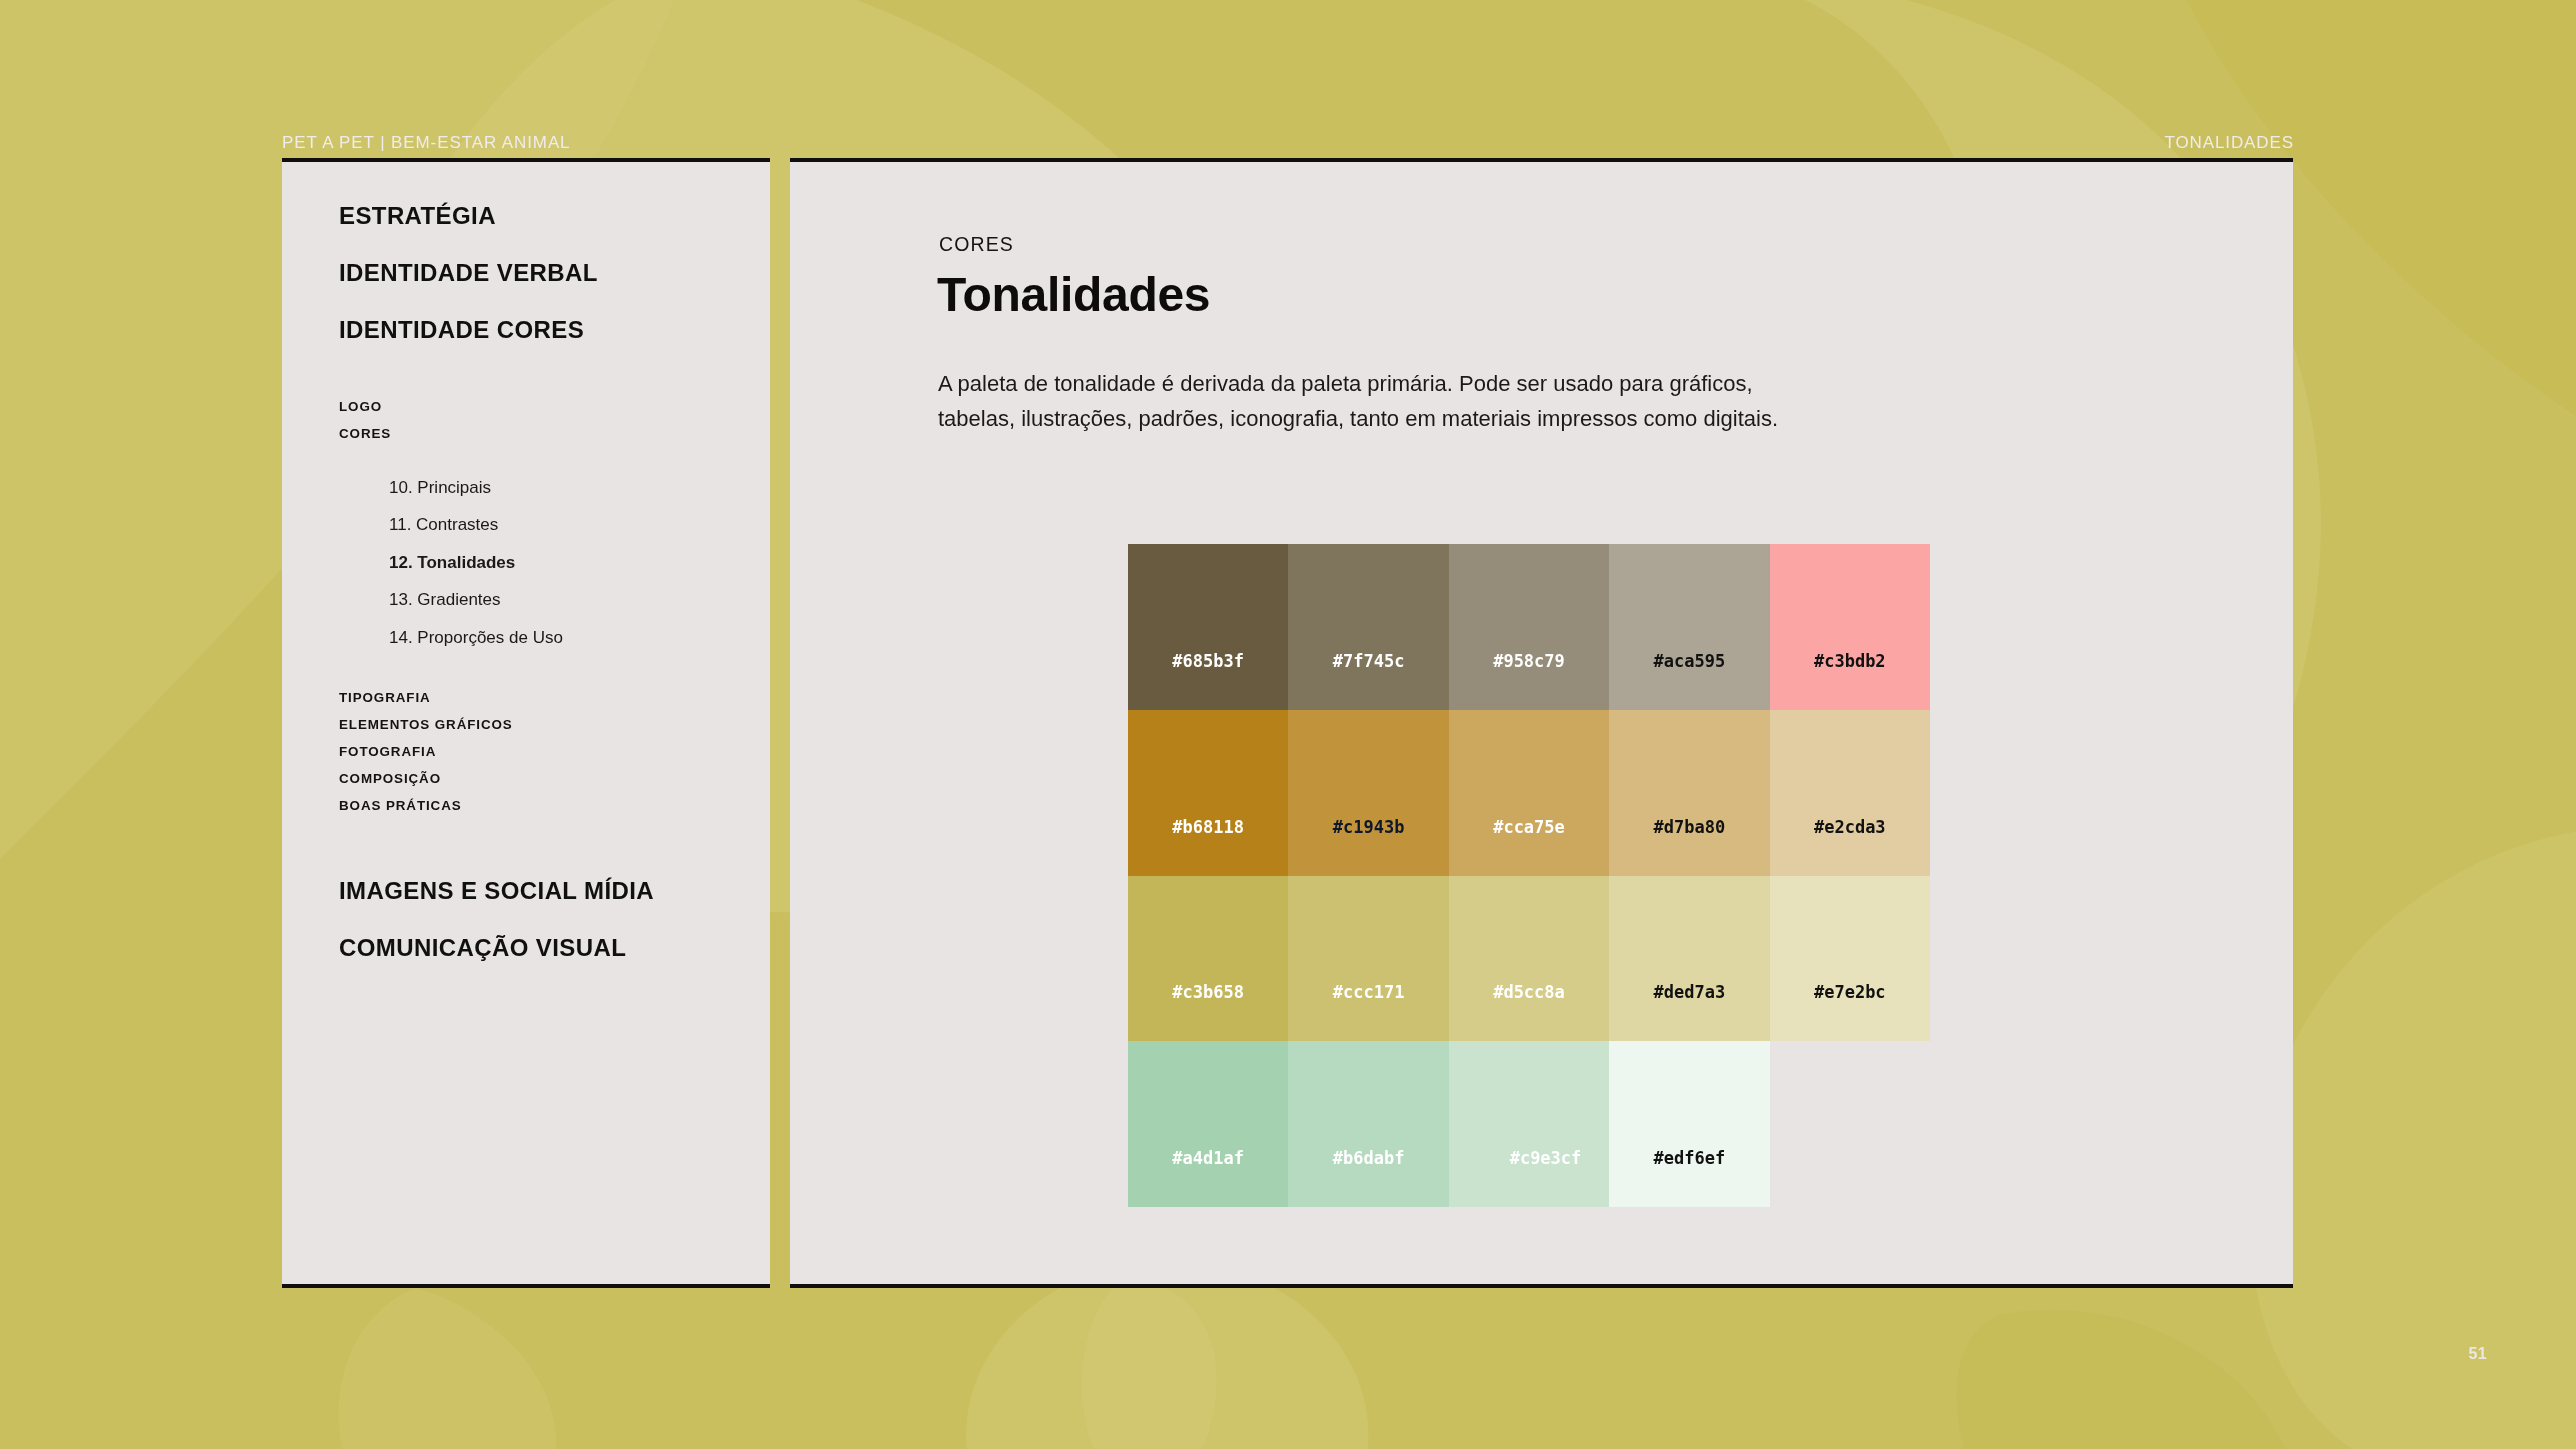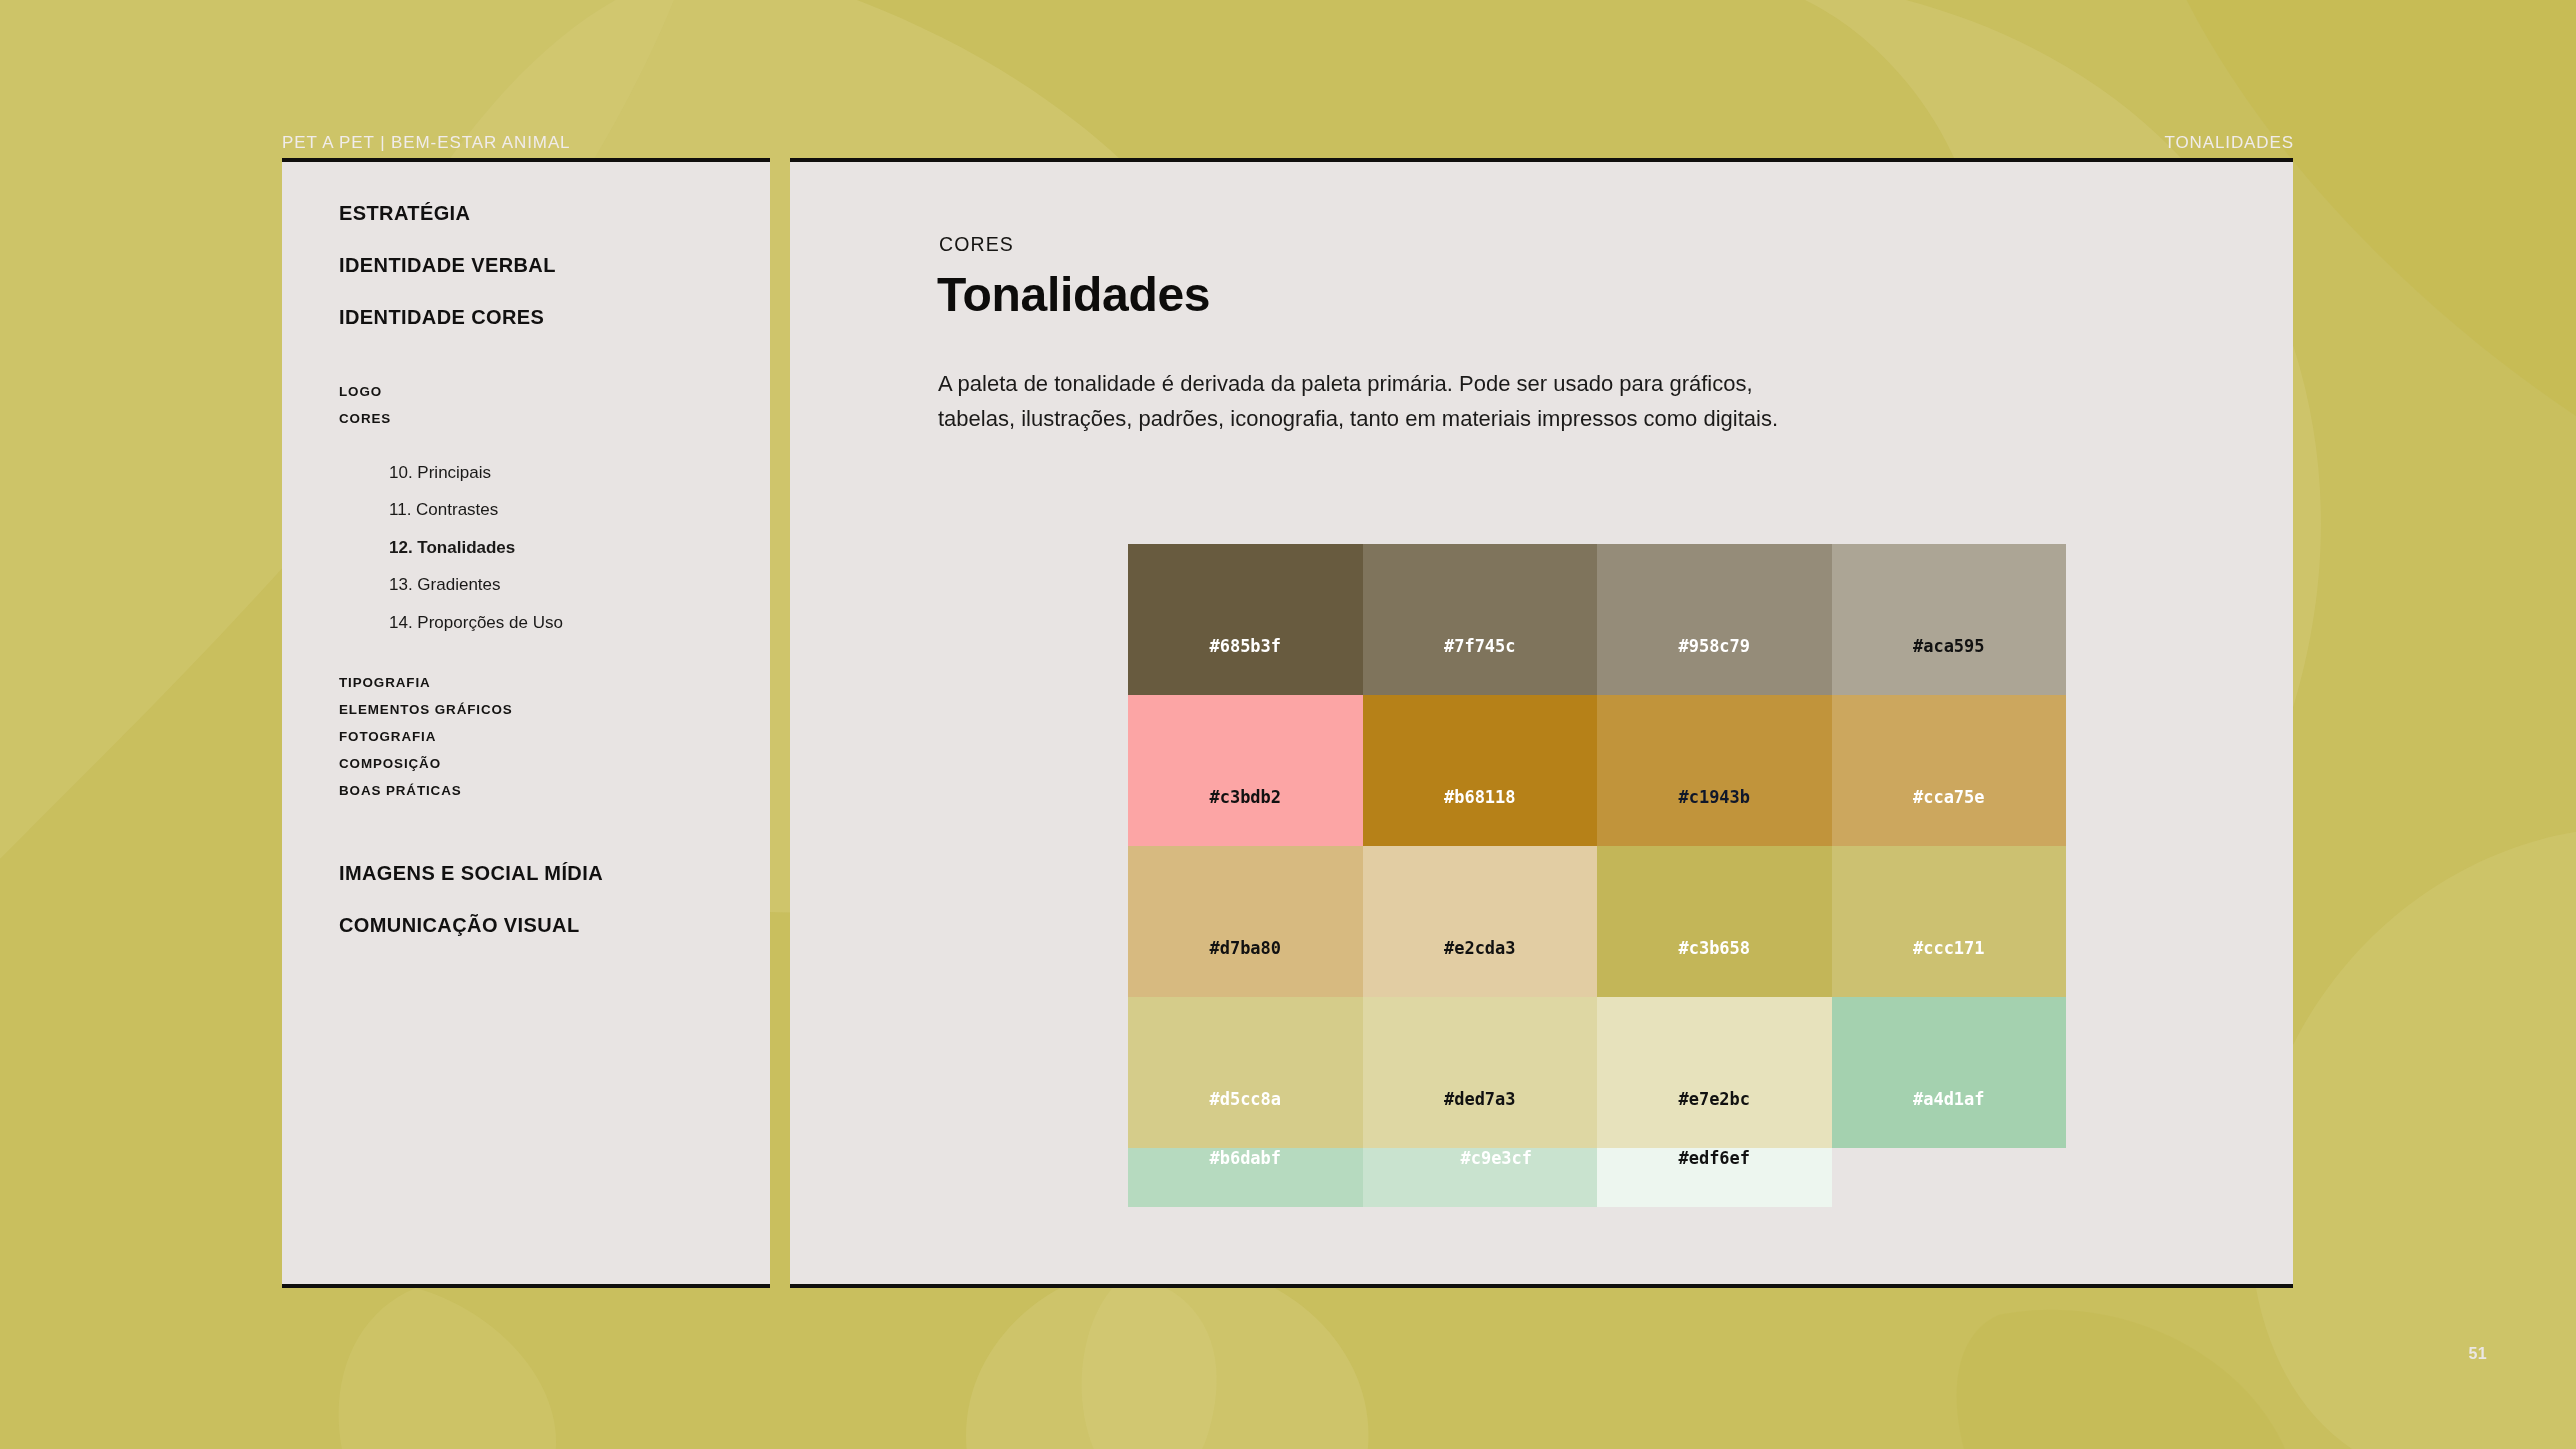--- a/index.html
+++ b/index.html
@@ -40,21 +40,21 @@
     border-top:4.7px solid #100f0d;
     border-bottom:4.7px solid #100f0d;
   }
   #panel-left  { left:282px;  top:158px; width:488px;  height:1130px; }
   #panel-right { left:790px; top:158px; width:1503px; height:1130px; }
 
   
   #toc { position:absolute; left:57px; top:40px; width:416px; }
 
   .toc-major {
-    font-size:20px;
+    font-size:24px;
     font-weight:700;
     letter-spacing:0.4px;
     color:#111010;
     margin-bottom:29px;
     font-stretch:condensed;
     white-space:nowrap;
   }
   .toc-minor {
     font-size:13.4px;
     font-weight:700;
@@ -101,23 +101,23 @@
     font-size:22px;
     line-height:1.58;
     color:#1b1a19;
     font-weight:400;
   }
 
   
   #swatch-grid {
     position:absolute;
     left:338px; top:382px;
-    width:938px; height:663px;
+    width:802px; height:663px;
     display:grid;
-    grid-template-columns:repeat(4, 1fr);
+    grid-template-columns:repeat(5, 1fr);
     grid-template-rows:repeat(4, 1fr);
   }
   .swatch {
     position:relative;
     display:flex;
     align-items:flex-end;
     justify-content:center;
     padding-bottom:39px;
   }
   .swatch-label {

